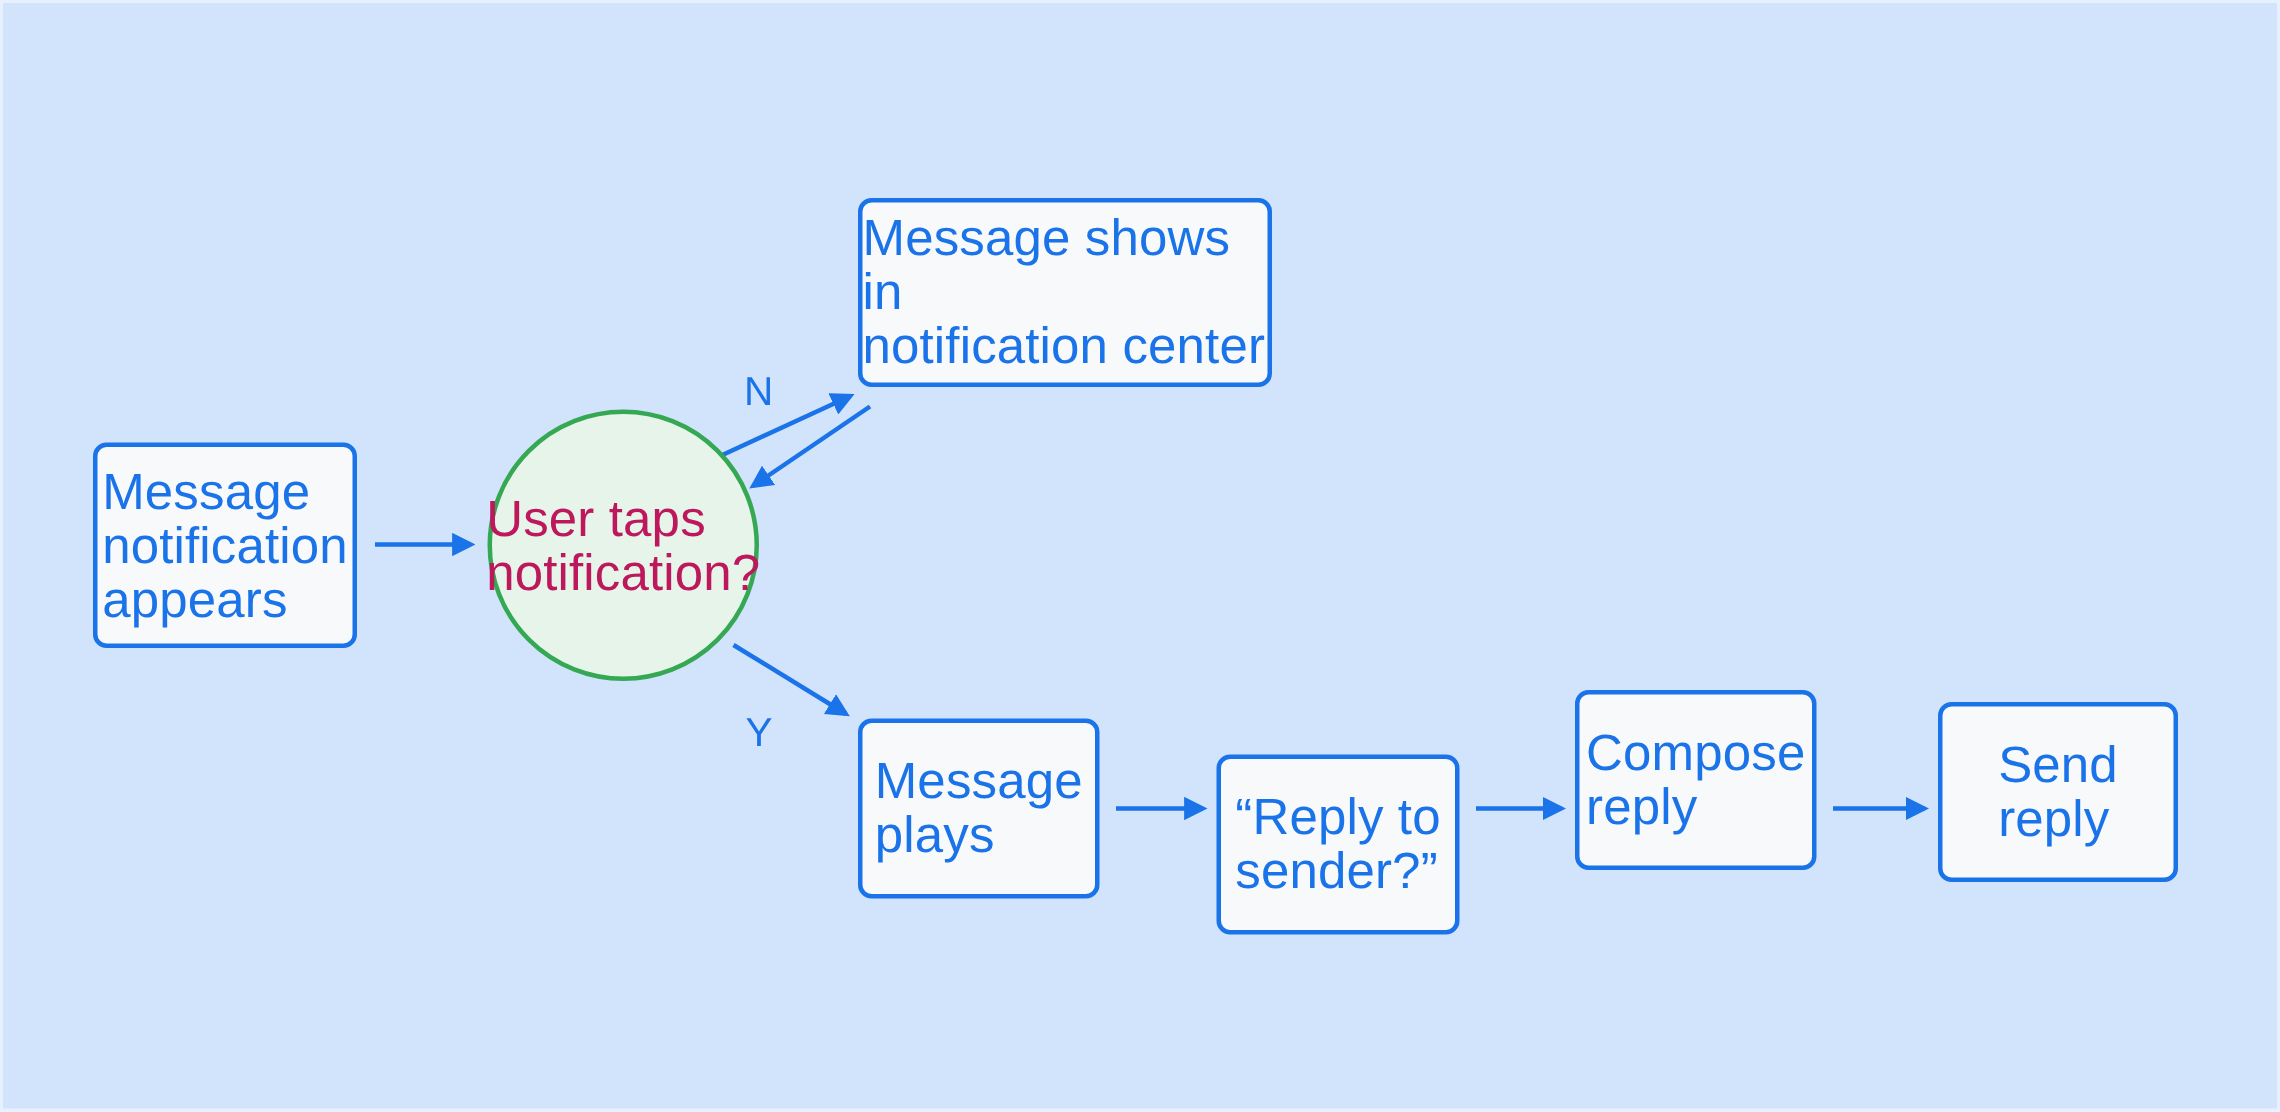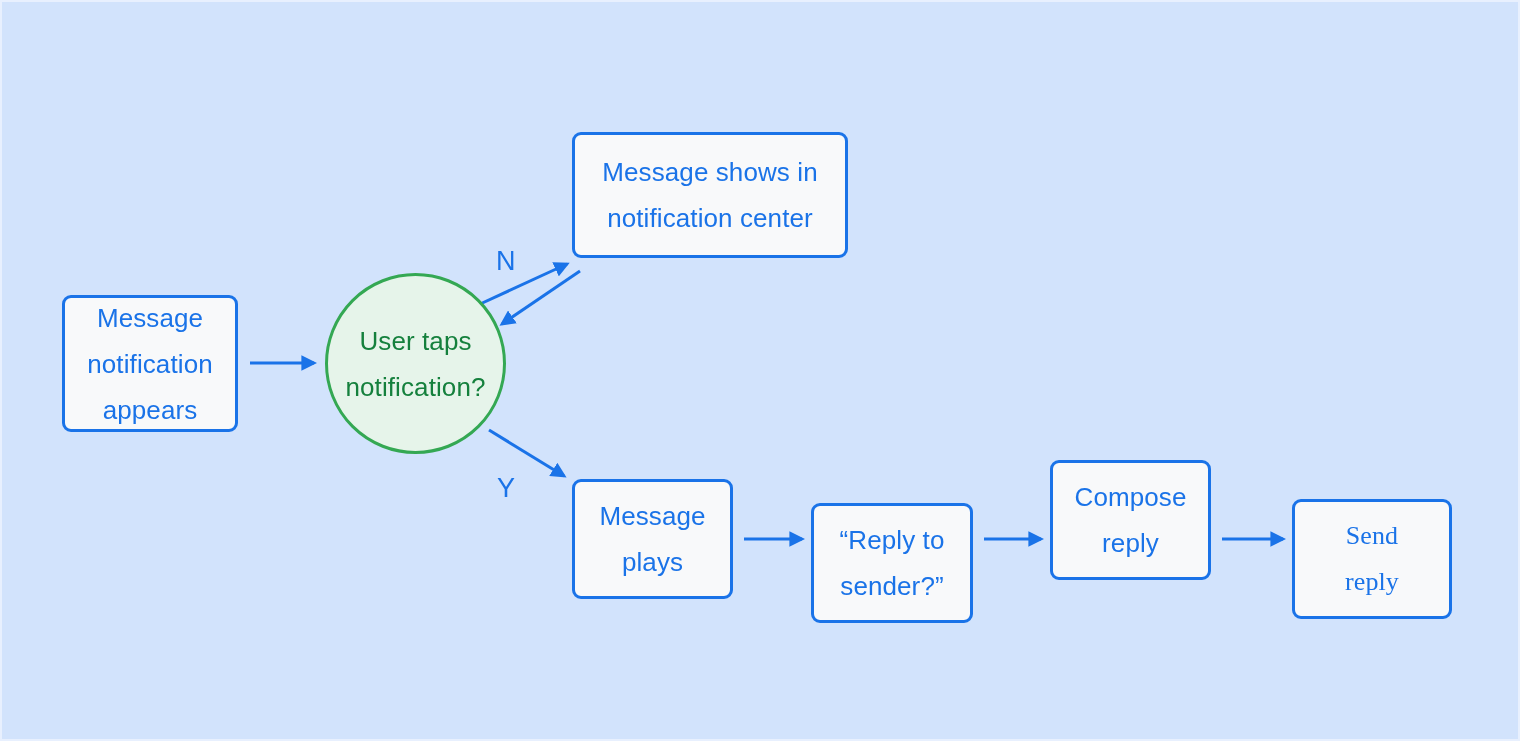--- a/index.html
+++ b/index.html
@@ -24,37 +24,37 @@
     width: 1520px;
     height: 741px;
     pointer-events: none;
   }
   .node {
     position: absolute;
     box-sizing: border-box;
     display: flex;
     align-items: center;
     justify-content: center;
-    text-align: center;
-    font-size: 26px;
-    line-height: 46px;
+    text-align: left;
+    font-size: 34px;
+    line-height: 36px;
     white-space: pre-line;
     letter-spacing: 0.1px;
   }
   .node.proc {
     background: #f8f9fa;
     border: 3px solid #1a73e8;
     border-radius: 9px;
     color: #1a73e8;
   }
   .node.decision {
     background: #e6f4ea;
     border: 3px solid #34a853;
     border-radius: 50%;
-    color: #15803d;
+    color: #be185d;
   }
   .edge-label {
     position: absolute;
     color: #1a73e8;
     font-size: 27px;
     line-height: 27px;
     font-family: "Liberation Sans", sans-serif;
   }
 </style>
 </head>
@@ -86,21 +86,21 @@
       <div class="node decision" style="left: 323px; top: 271px; width: 181px; height: 181px;"><span>User taps
 notification?</span></div>
       <div class="node proc" style="left: 570px; top: 130px; width: 276px; height: 126px;"><span>Message shows in
 notification center</span></div>
       <div class="node proc" style="left: 570px; top: 477px; width: 161px; height: 120px;"><span>Message
 plays</span></div>
       <div class="node proc" style="left: 809px; top: 477px; width: 162px; height: 120px; margin-top: 24px;"><span>“Reply to
 sender?”</span></div>
       <div class="node proc" style="left: 1048px; top: 458px; width: 161px; height: 120px;"><span>Compose
 reply</span></div>
-      <div class="node proc" style="left: 1290px; top: 497px; width: 160px; height: 120px; font-family: Liberation Serif, serif;"><span>Send
+      <div class="node proc" style="left: 1290px; top: 466px; width: 160px; height: 120px;"><span>Send
 reply</span></div>
     </div>
   <div id="labels-layer">
       <div class="edge-label" style="left: 494px; top: 246px; color: rgb(26, 115, 232);">N</div>
       <div class="edge-label" style="left: 495px; top: 473px; color: rgb(26, 115, 232);">Y</div>
     </div>
 
 </div>
 
 </body></html>

